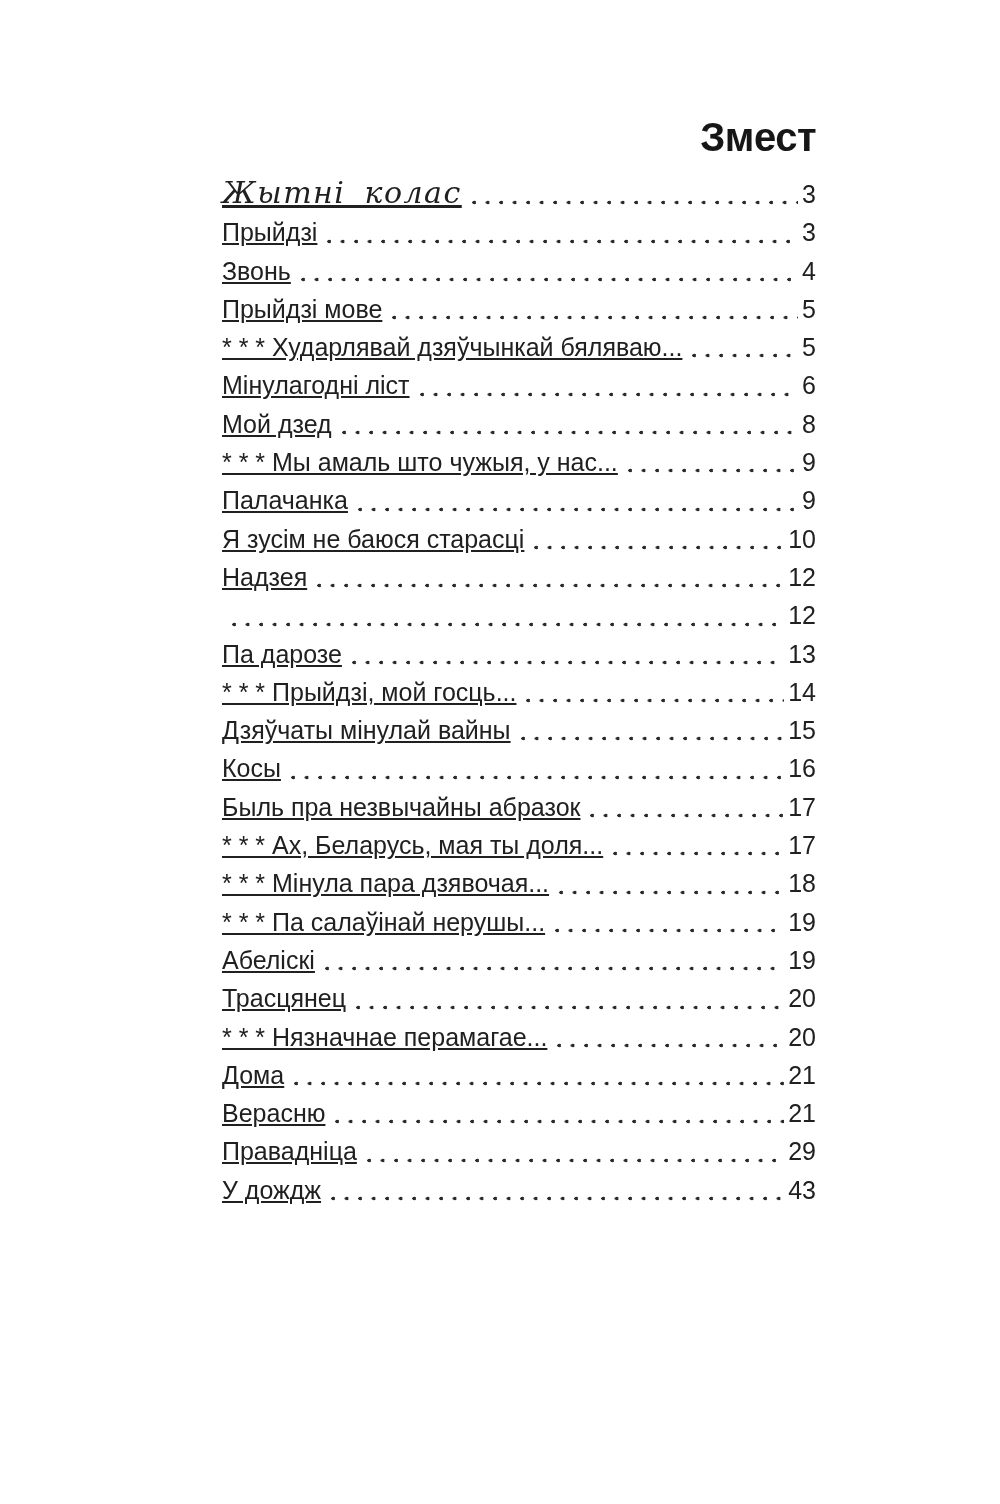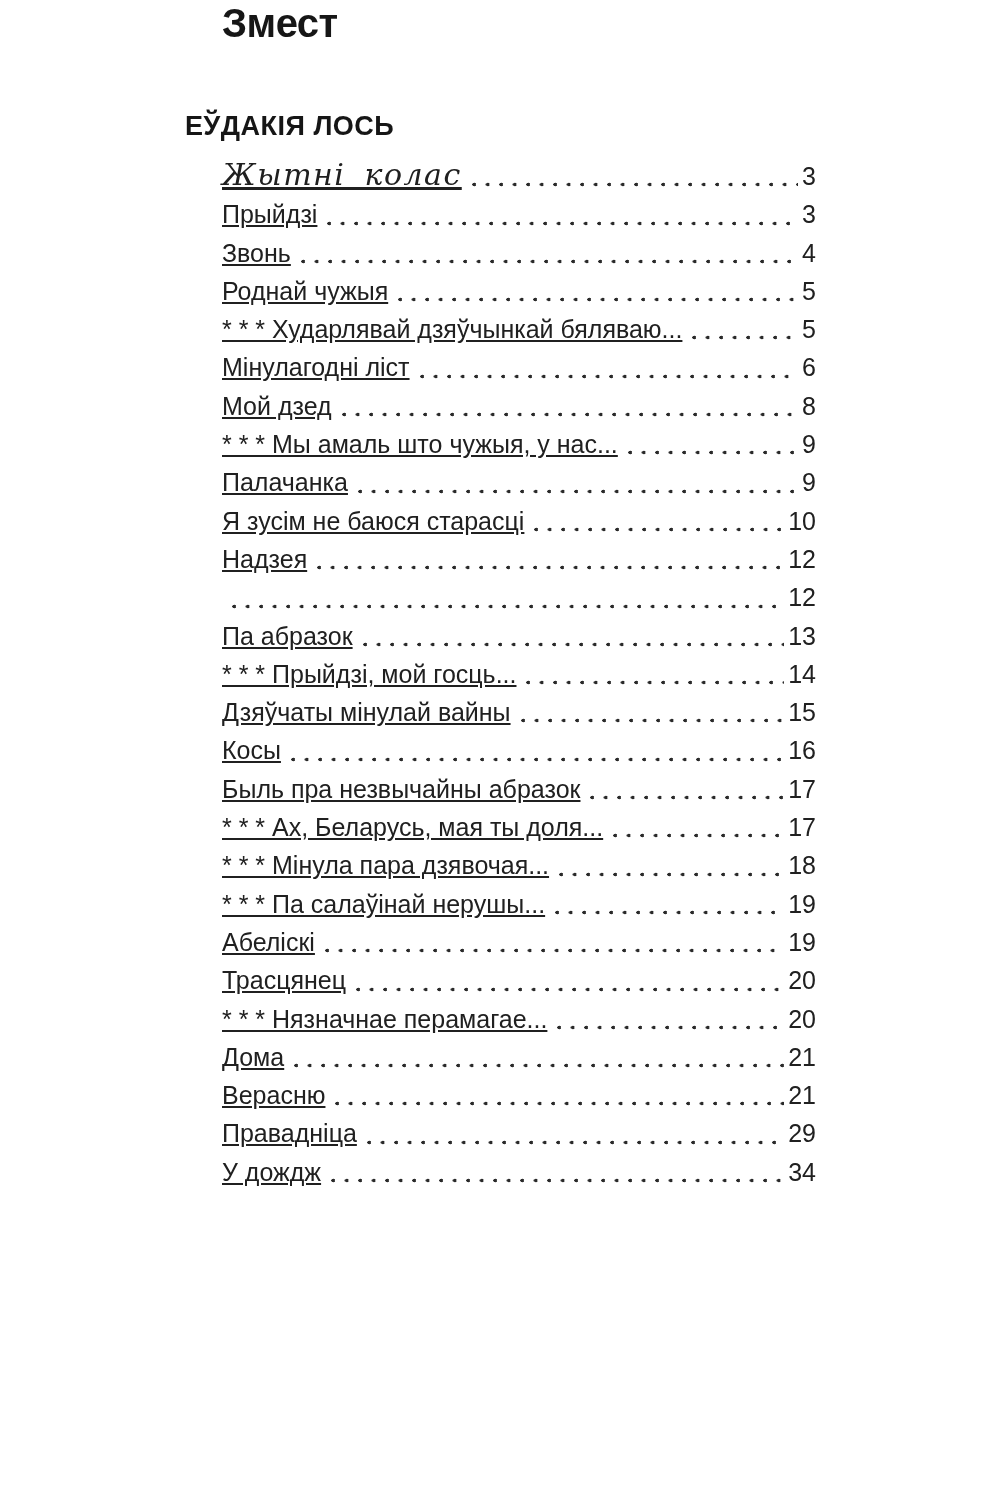--- a/index.html
+++ b/index.html
@@ -16,23 +16,24 @@
   }
   .page {
     position: relative;
     width: 1000px;
     height: 1504px;
     overflow: hidden;
     background: #ffffff;
   }
   .doc-title {
     margin: 0;
+    padding-top: 114px;
     margin-left: 222px;
     width: 594px;
-    text-align: left;
+    text-align: right;
     font-size: 40px;
     line-height: 46px;
     font-weight: 700;
     letter-spacing: -0.5px;
     color: #161616;
   }
   .author-heading {
     margin: 64px 0 0 185px;
     font-size: 27px;
     line-height: 32px;
@@ -78,21 +79,20 @@
     flex: 0 0 auto;
     text-align: right;
   }
 </style>
 </head>
 <body>
 
 <div class="page">
   <h1 class="doc-title">Змест</h1>
 
-  <div class="author-heading">ЕЎДАКІЯ ЛОСЬ</div>
 
   <div class="toc">
   <div class="toc-row">
     <span class="toc-title script">Жытні колас</span>
     <span class="toc-dots"></span>
     <span class="toc-page">3</span>
   </div>
 
   <div class="toc-row">
     <span class="toc-title">Прыйдзі</span>
@@ -100,21 +100,21 @@
     <span class="toc-page">3</span>
   </div>
 
   <div class="toc-row">
     <span class="toc-title">Звонь</span>
     <span class="toc-dots"></span>
     <span class="toc-page">4</span>
   </div>
 
   <div class="toc-row">
-    <span class="toc-title">Роднай чужыя</span>
+    <span class="toc-title">Прыйдзі мове</span>
     <span class="toc-dots"></span>
     <span class="toc-page">5</span>
   </div>
 
   <div class="toc-row">
     <span class="toc-title">* * * Хударлявай дзяўчынкай бяляваю...</span>
     <span class="toc-dots"></span>
     <span class="toc-page">5</span>
   </div>
 
@@ -154,21 +154,21 @@
     <span class="toc-dots"></span>
     <span class="toc-page">12</span>
   </div>
 
   <div class="toc-row">
     <span class="toc-dots"></span>
     <span class="toc-page">12</span>
   </div>
 
   <div class="toc-row">
-    <span class="toc-title">Па абразок</span>
+    <span class="toc-title">Па дарозе</span>
     <span class="toc-dots"></span>
     <span class="toc-page">13</span>
   </div>
 
   <div class="toc-row">
     <span class="toc-title">* * * Прыйдзі, мой госць...</span>
     <span class="toc-dots"></span>
     <span class="toc-page">14</span>
   </div>
 
@@ -241,16 +241,16 @@
 
   <div class="toc-row">
     <span class="toc-title">Правадніца</span>
     <span class="toc-dots"></span>
     <span class="toc-page">29</span>
   </div>
 
   <div class="toc-row">
     <span class="toc-title">У дождж</span>
     <span class="toc-dots"></span>
-    <span class="toc-page">34</span>
+    <span class="toc-page">43</span>
   </div>
 </div>
 </div>
 
 </body></html>

